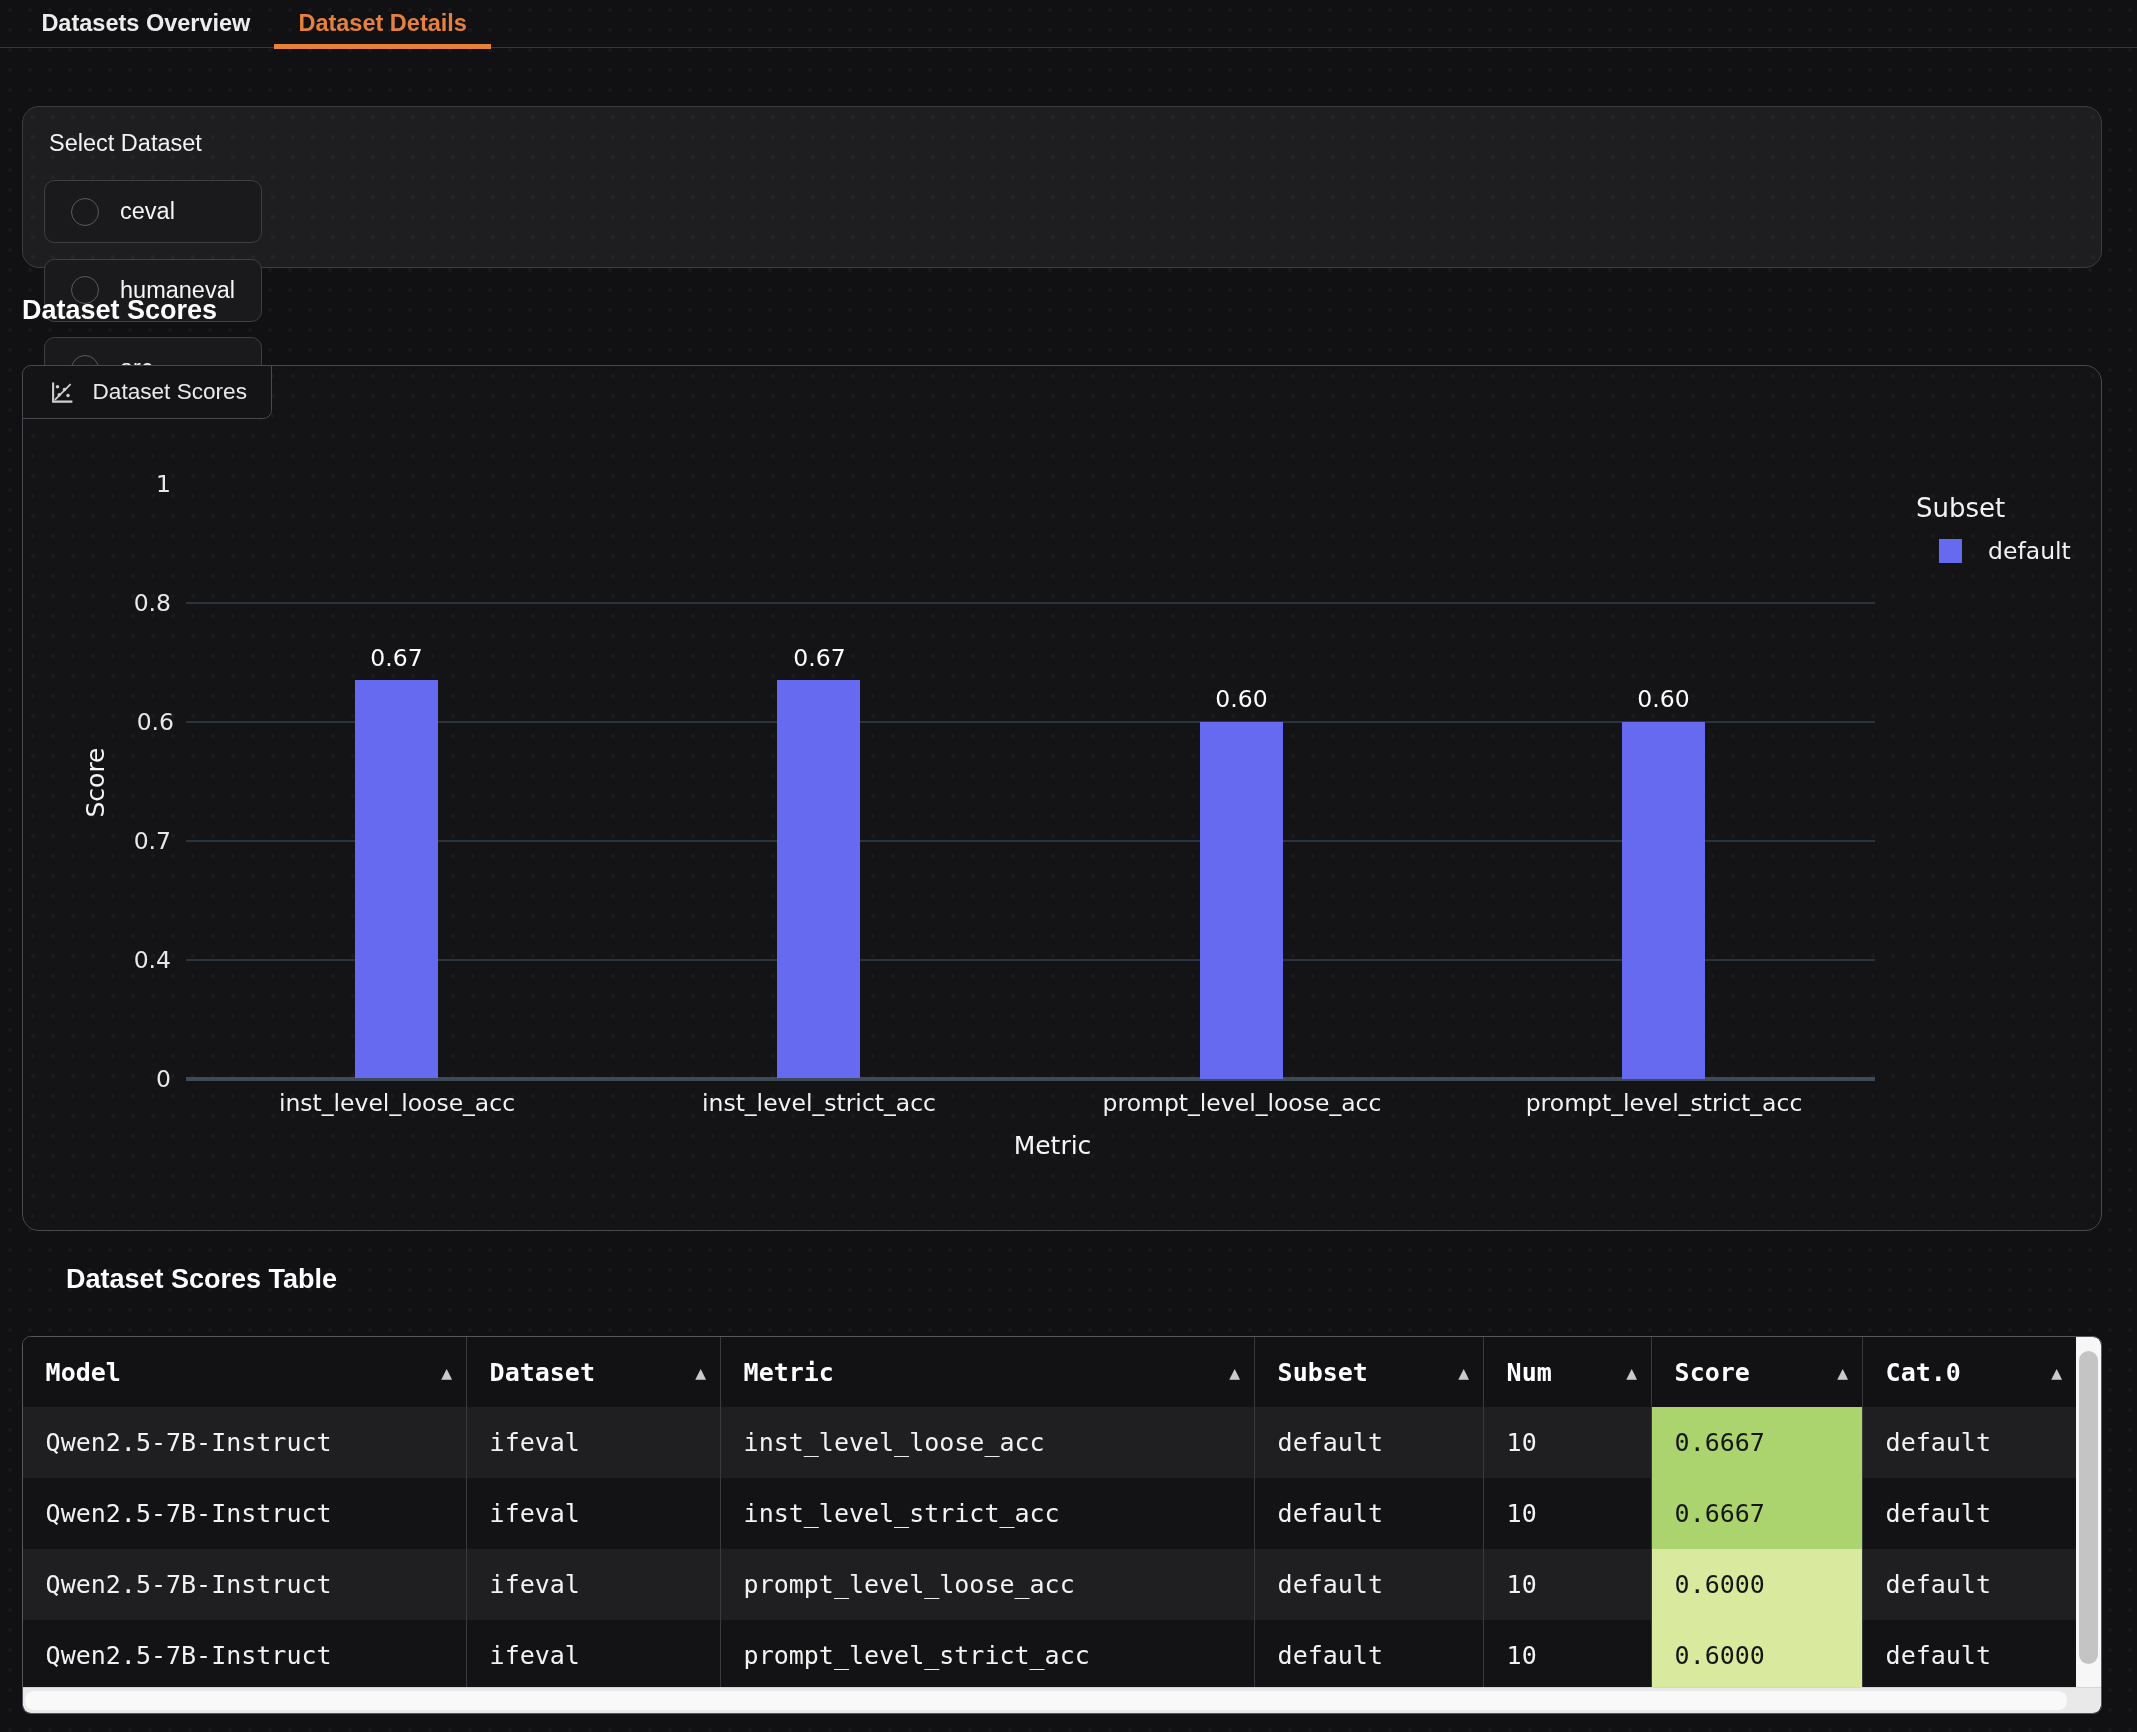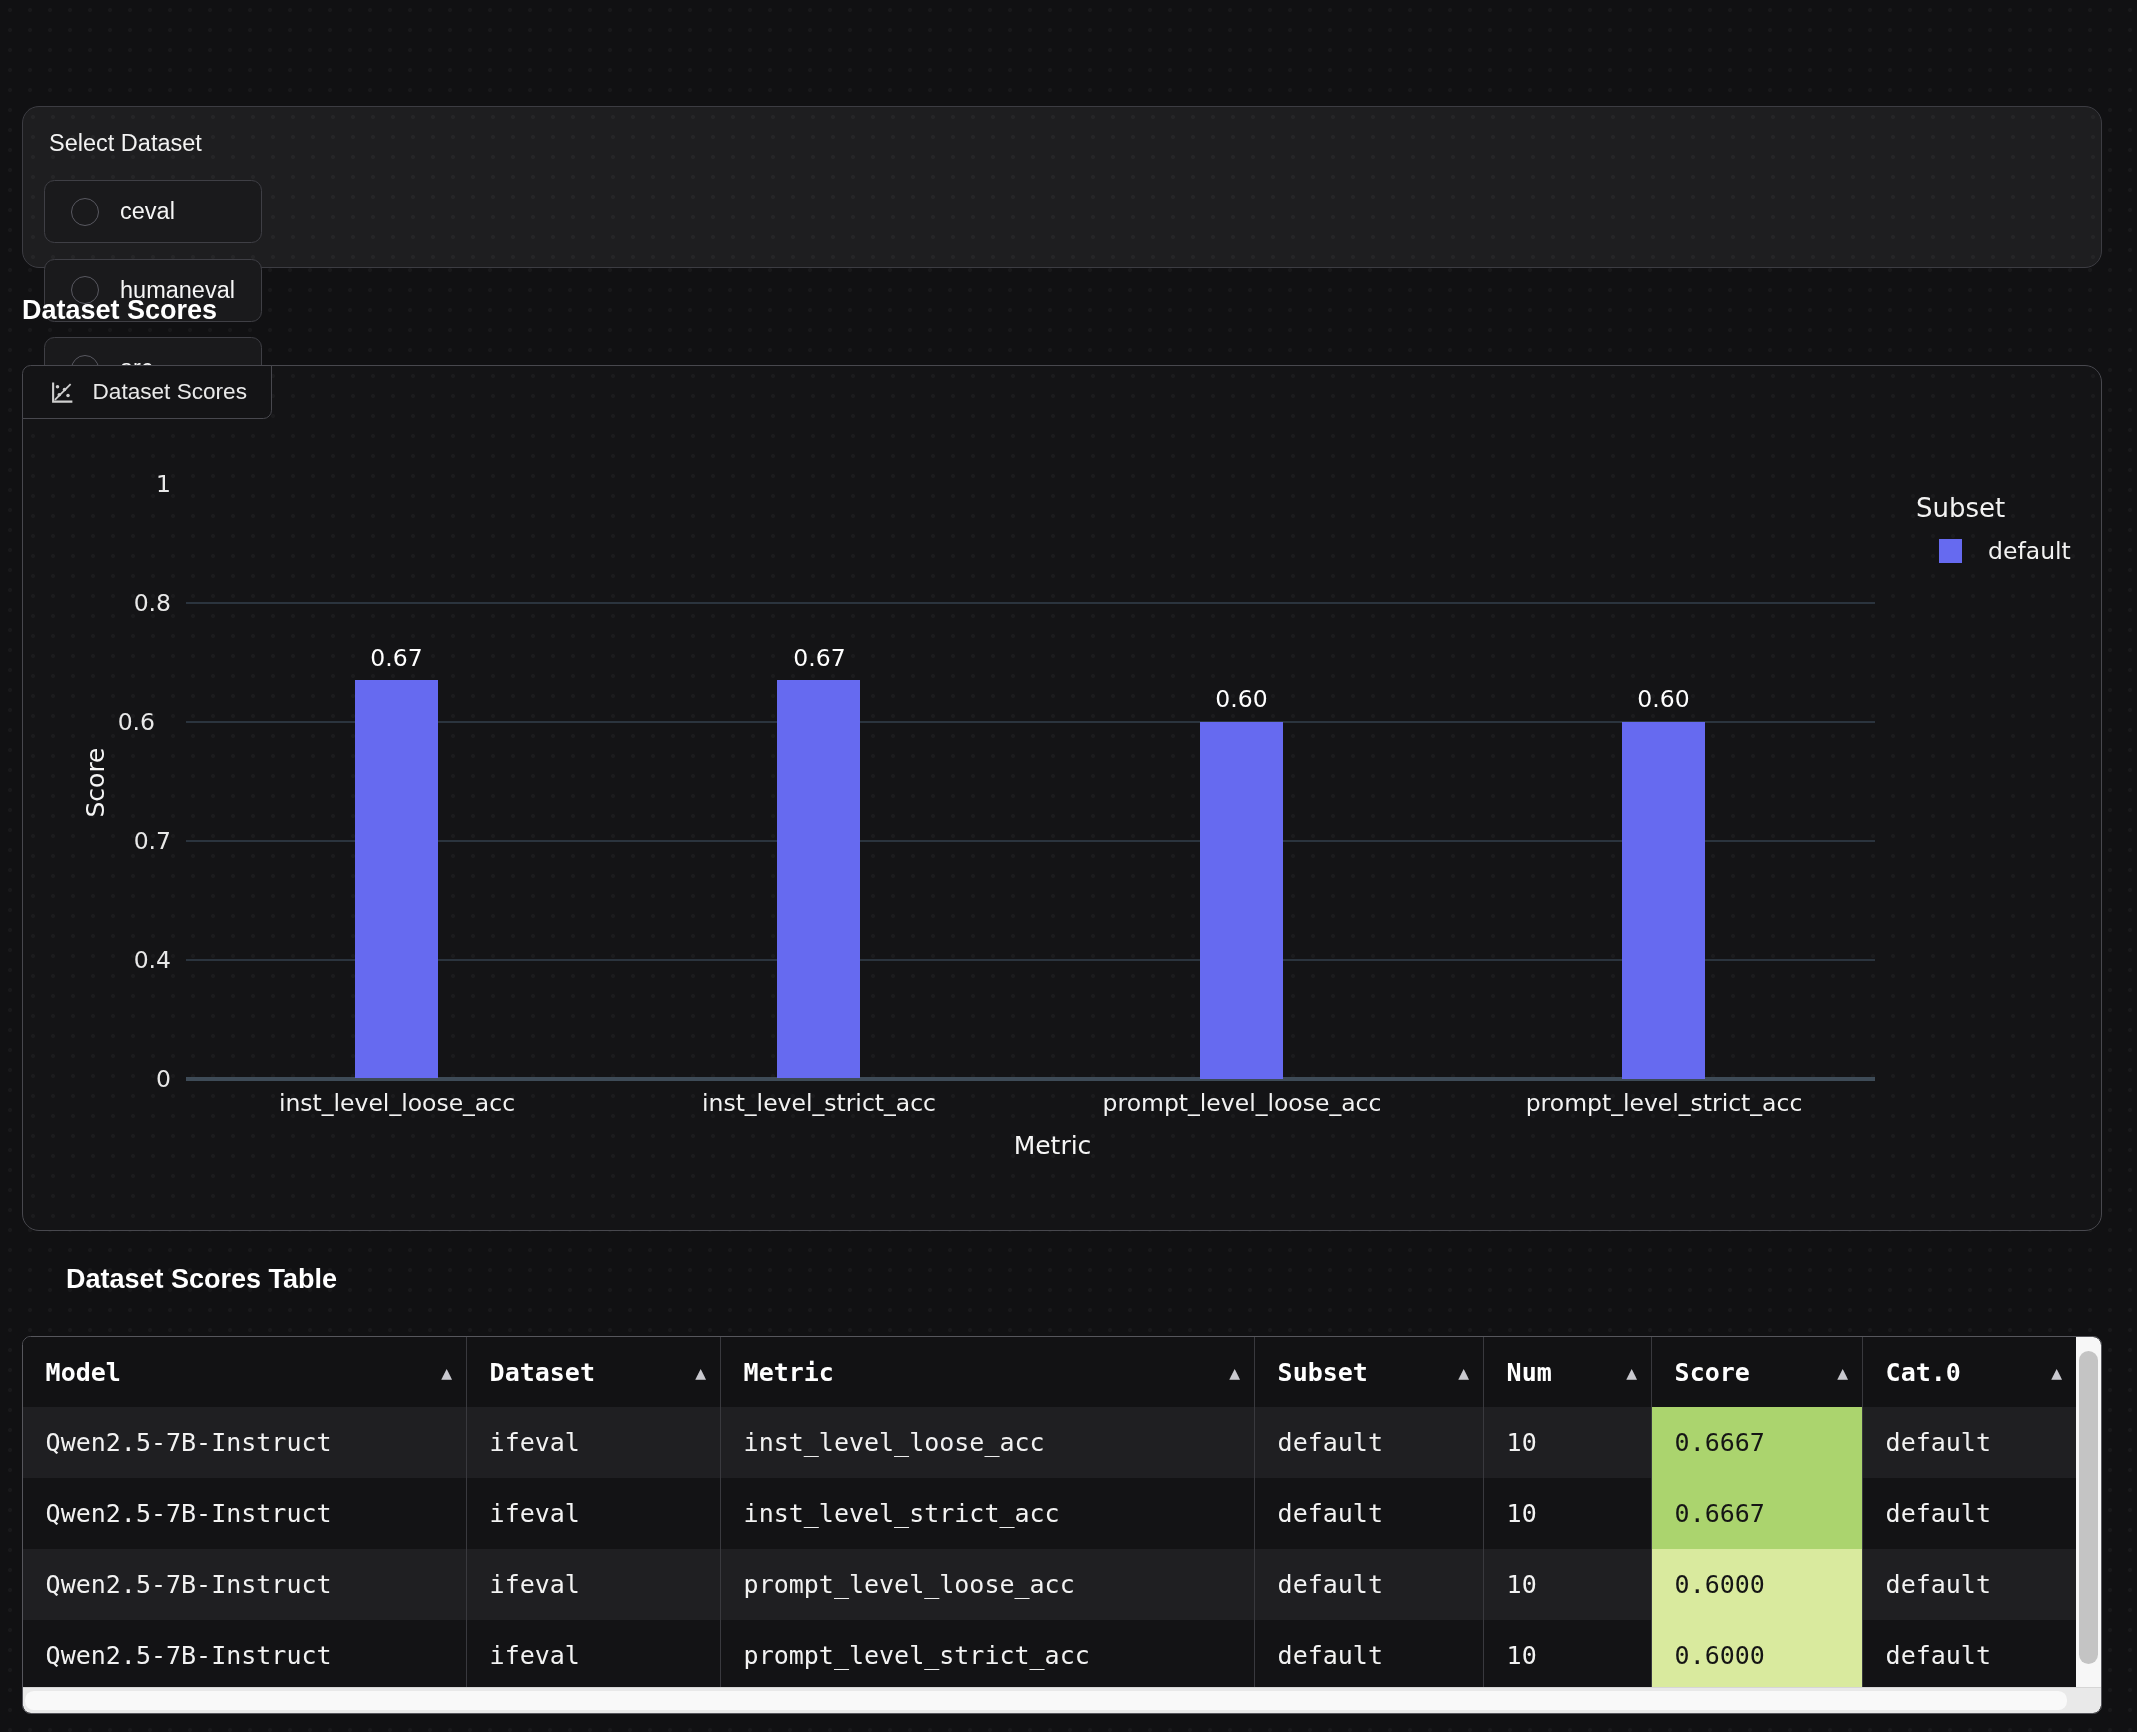--- a/index.html
+++ b/index.html
@@ -113,20 +113,24 @@
     position:absolute;left:0;bottom:0;width:2078px;height:25px;background:#e9e9e9;
     border-top:0.9px solid #d6d6d6;border-radius:0 0 7.8px 7.8px;
   }
   .hscroll-thumb{position:absolute;left:1.7px;top:2.6px;height:19px;width:2042px;background:#f9f9f9;border-radius:8.7px;}
 </style>
 </head>
 <body>
 
 <div class="page">
 
+  <div class="abs tabbar" id="tabbar">
+      <div class="tab">Datasets Overview</div>
+      <div class="tab active">Dataset Details</div>
+    </div>
 
   <div class="abs panel select-panel">
     <div class="abs select-label">Select Dataset</div>
     <div class="abs radio-row" id="radio-row">
         <div class="radio-btn">
           <span class="radio-circle"></span>
           <span>ceval</span>
         </div>
         <div class="radio-btn">
           <span class="radio-circle"></span>
@@ -162,21 +166,21 @@
       <span>Dataset Scores</span>
     </div>
 
     <div class="abs" id="chart-area" style="left:0;top:0;width:2080px;height:866px;">
         <div class="ytick" style="left: 52px; top: 699px;">0</div>
         <div class="gridline" style="left: 163px; top: 593px; width: 1689px;"></div>
         <div class="ytick" style="left: 52px; top: 580px;">0.4</div>
         <div class="gridline" style="left: 163px; top: 474px; width: 1689px;"></div>
         <div class="ytick" style="left: 52px; top: 461px;">0.7</div>
         <div class="gridline" style="left: 163px; top: 355px; width: 1689px;"></div>
-        <div class="ytick" style="left: 36px; top: 342px;">0.6</div>
+        <div class="ytick" style="left: 55px; top: 342px;">0.6</div>
         <div class="gridline" style="left: 163px; top: 236px; width: 1689px;"></div>
         <div class="ytick" style="left: 52px; top: 223px;">0.8</div>
         <div class="ytick" style="left: 52px; top: 104px;">1</div>
         <div class="axis-baseline" style="left: 163px; top: 711px; width: 1689px;"></div>
         <div class="bar" style="left: 332px; top: 314px; width: 83px; height: 398px; background: rgb(102, 106, 240);"></div>
         <div class="bar-value" style="left: 304px; top: 278px;">0.67</div>
         <div class="xtick" style="left: 174px; top: 723px;">inst_level_loose_acc</div>
         <div class="bar" style="left: 754px; top: 314px; width: 83px; height: 398px; background: rgb(102, 106, 240);"></div>
         <div class="bar-value" style="left: 727px; top: 278px;">0.67</div>
         <div class="xtick" style="left: 596px; top: 723px;">inst_level_strict_acc</div>

